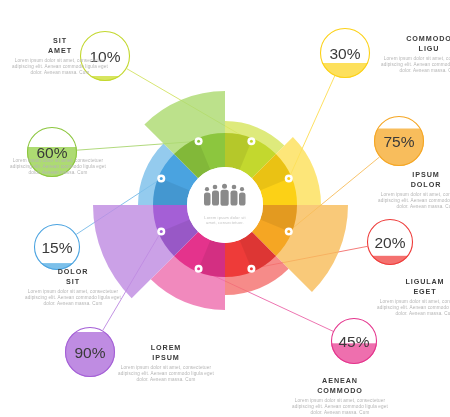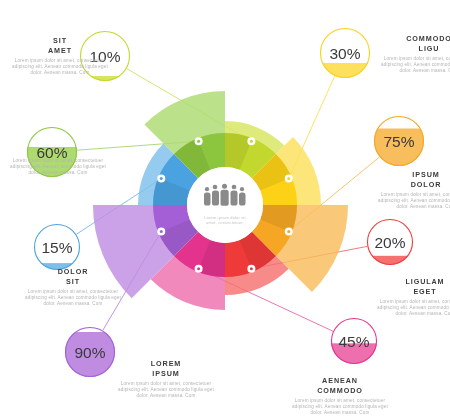--- a/index.html
+++ b/index.html
@@ -174,21 +174,21 @@
         <div class="d">Lorem ipsum dolor sit amet, consectetuer adipiscing elit. Aenean commodo ligula eget dolor. Aenean massa. Cum</div>
       </div>
       <div class="lbl" style="left: 371px; top: 277px;">
         <div class="t">LIGULAM<br>EGET</div>
         <div class="d">Lorem ipsum dolor sit amet, consectetuer adipiscing elit. Aenean commodo ligula eget dolor. Aenean massa. Cum</div>
       </div>
       <div class="lbl" style="left: 286px; top: 359px; margin-top: 17px;">
         <div class="t">AENEAN<br>COMMODO</div>
         <div class="d">Lorem ipsum dolor sit amet, consectetuer adipiscing elit. Aenean commodo ligula eget dolor. Aenean massa. Cum</div>
       </div>
-      <div class="lbl" style="left: 112px; top: 359px;">
+      <div class="lbl" style="left: 112px; top: 343px;">
         <div class="t">LOREM<br>IPSUM</div>
         <div class="d">Lorem ipsum dolor sit amet, consectetuer adipiscing elit. Aenean commodo ligula eget dolor. Aenean massa. Cum</div>
       </div>
       <div class="lbl" style="left: 19px; top: 267px;">
         <div class="t">DOLOR<br>SIT</div>
         <div class="d">Lorem ipsum dolor sit amet, consectetuer adipiscing elit. Aenean commodo ligula eget dolor. Aenean massa. Cum</div>
       </div>
       <div class="lbl" style="left: 4px; top: 155px;">
         <div class="d">Lorem ipsum dolor sit amet, consectetuer adipiscing elit. Aenean commodo ligula eget dolor. Aenean massa. Cum</div>
       </div>

